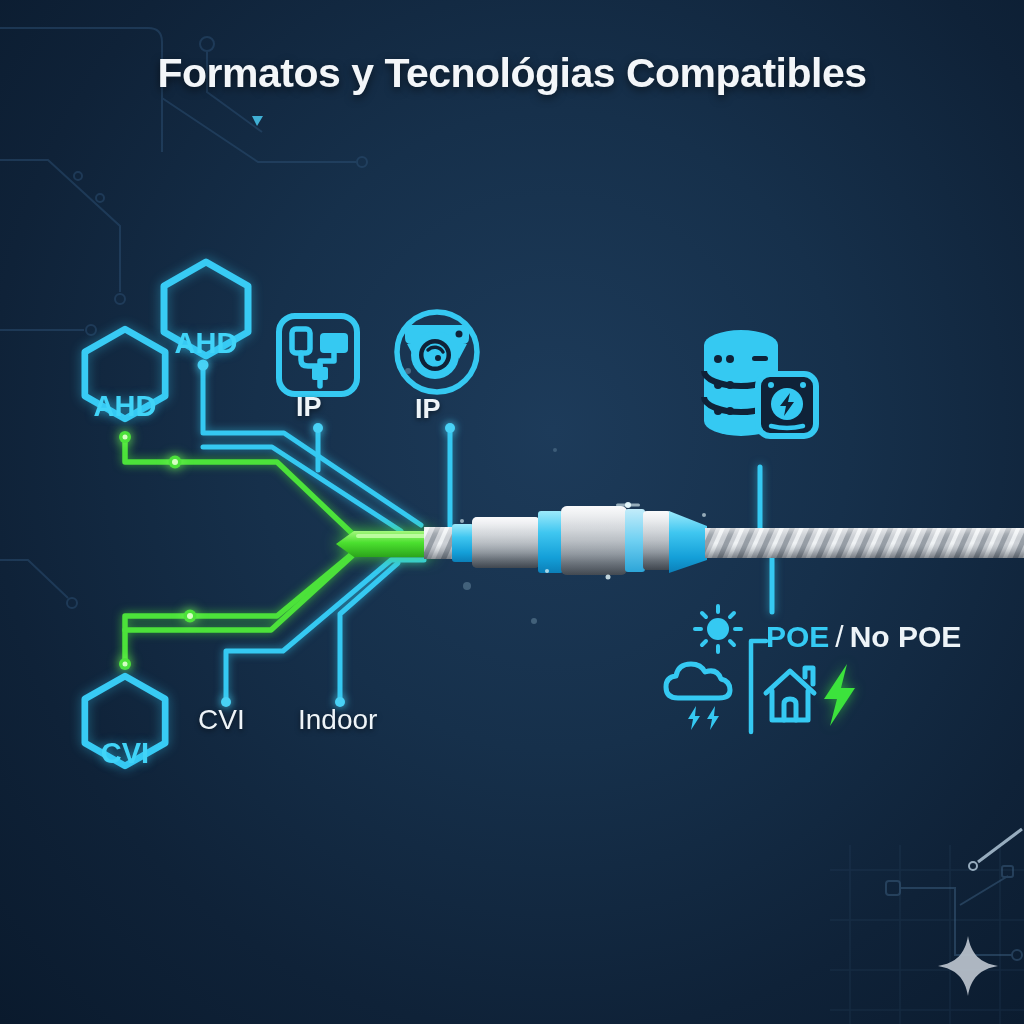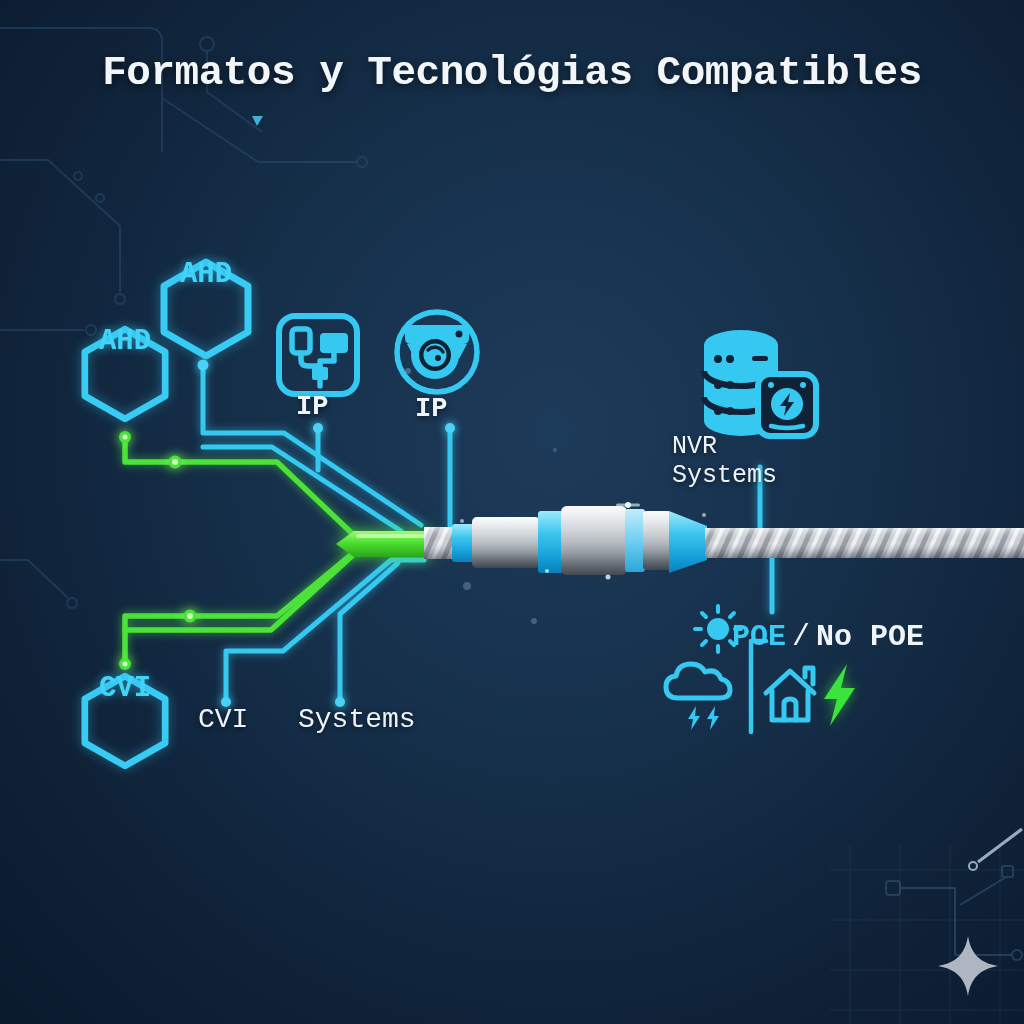--- a/index.html
+++ b/index.html
@@ -1,27 +1,27 @@
 <!DOCTYPE html>
 <html><head>
 <meta charset="utf-8">
 <style>
   html,body{margin:0;padding:0;background:#061120;}
   .stage{
     position:relative;width:1024px;height:1024px;overflow:hidden;
-    font-family:Liberation Mono, monospace;
+    font-family:Liberation Sans, sans-serif;
     background:radial-gradient(ellipse at 54% 42%, #1d3b5a 0%, #16304b 38%, #0f2238 72%, #0a1a2d 100%);
   }
   .abs{position:absolute;}
   .title{
     left:0;top:50px;width:1024px;text-align:center;
     font-size:41px;font-weight:700;letter-spacing:-.5px;color:#f3f6f9;
     text-shadow:0 3px 8px rgba(0,0,0,.55);
   }
-  .hex{display:flex;align-items:flex-start;justify-content:center;}
+  .hex{display:flex;align-items:flex-end;justify-content:center;}
   .hex svg{position:absolute;left:0;top:0;}
   .hex .hex-label{
     position:relative;font-weight:700;font-size:29px;color:#41d4f8;
     text-shadow:0 0 10px rgba(55,200,245,.55);
   }
   .t-label{
     color:#eef4f8;font-weight:600;text-align:left;
     text-shadow:0 2px 5px rgba(0,0,0,.5);
   }
   .lbl-ip{font-size:27px;}
@@ -300,20 +300,19 @@
   <div class="abs hex" style="left:81px;top:672px;width:88px;height:98px;">
     <svg width="88" height="98" viewBox="0 0 92 102" style="filter:drop-shadow(0 0 6px rgba(56,203,244,.45))">
       <polygon points="46,4 88,28 88,74 46,98 4,74 4,28" fill="none" stroke="#38cbf4" stroke-width="7" stroke-linejoin="round"></polygon>
     </svg>
     <span class="hex-label">CVI</span>
   </div>
 
   <div class="abs t-label lbl-ip" style="left:296px;top:392px;width:44px;">IP</div>
   <div class="abs t-label lbl-ip" style="left:415px;top:394px;width:44px;">IP</div>
   <div class="abs t-label lbl-fmt" style="left:198px;top:704px;width:58px;">CVI</div>
-  <div class="abs t-label lbl-fmt" style="left:298px;top:704px;width:88px;">Systems</div>
-
-  <div class="abs t-label lbl-nvr" style="left:672px;top:432px;width:160px;">NVR Systems</div>
-  <div class="abs poe-line" style="left:732px;top:620px;">
+  <div class="abs t-label lbl-fmt" style="left:298px;top:704px;width:88px;">Indoor</div>
+
+  <div class="abs poe-line" style="left:766px;top:620px;">
     <span class="poe">POE</span><span class="sep">/</span><span class="nopoe">No POE</span>
   </div>
 
 </div>
 
 </body></html>

